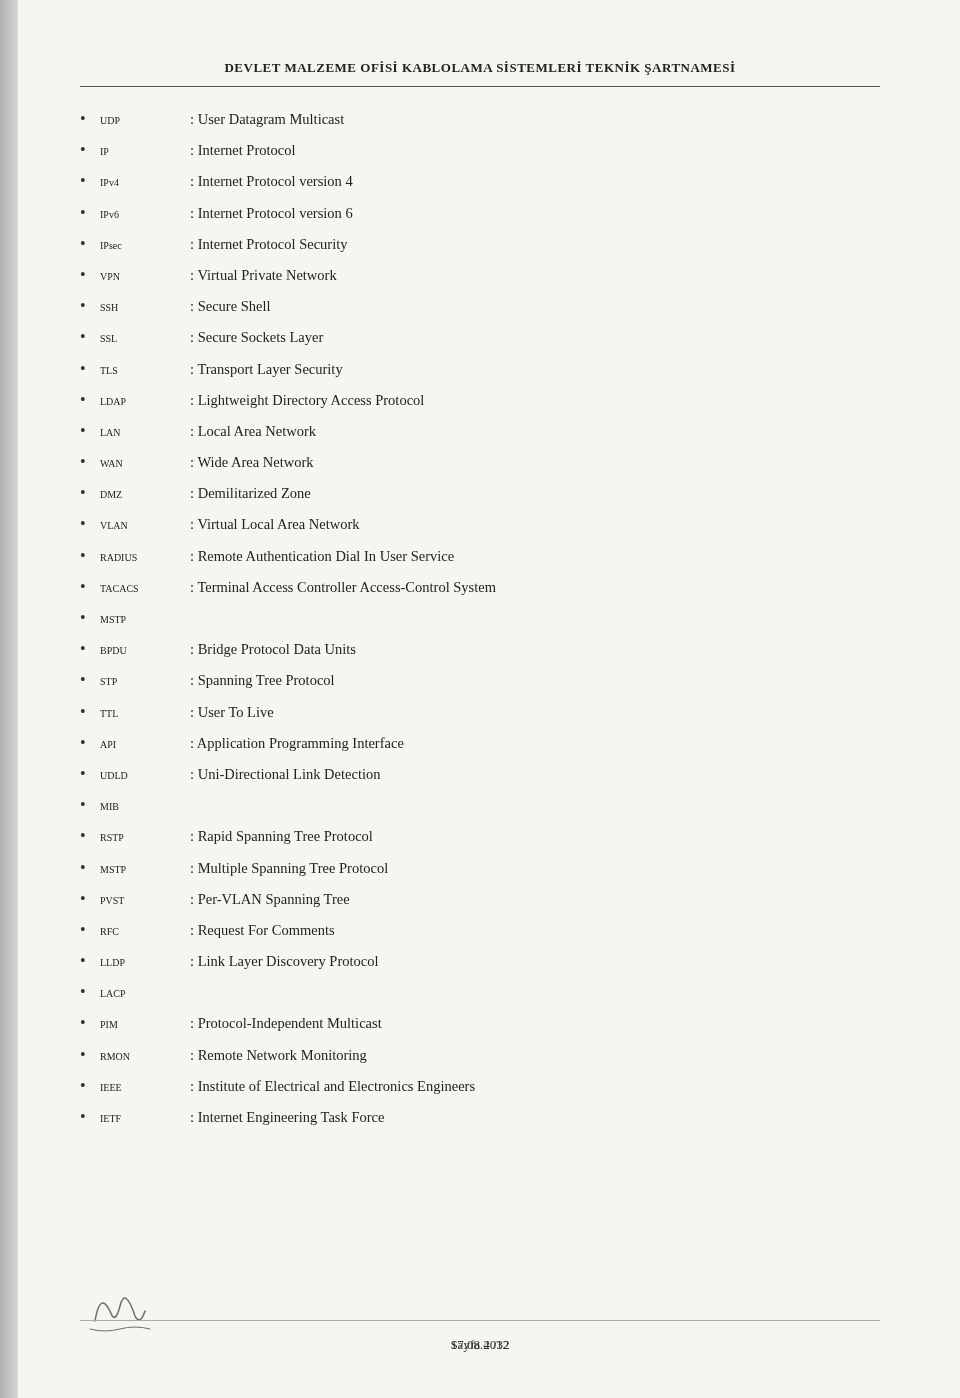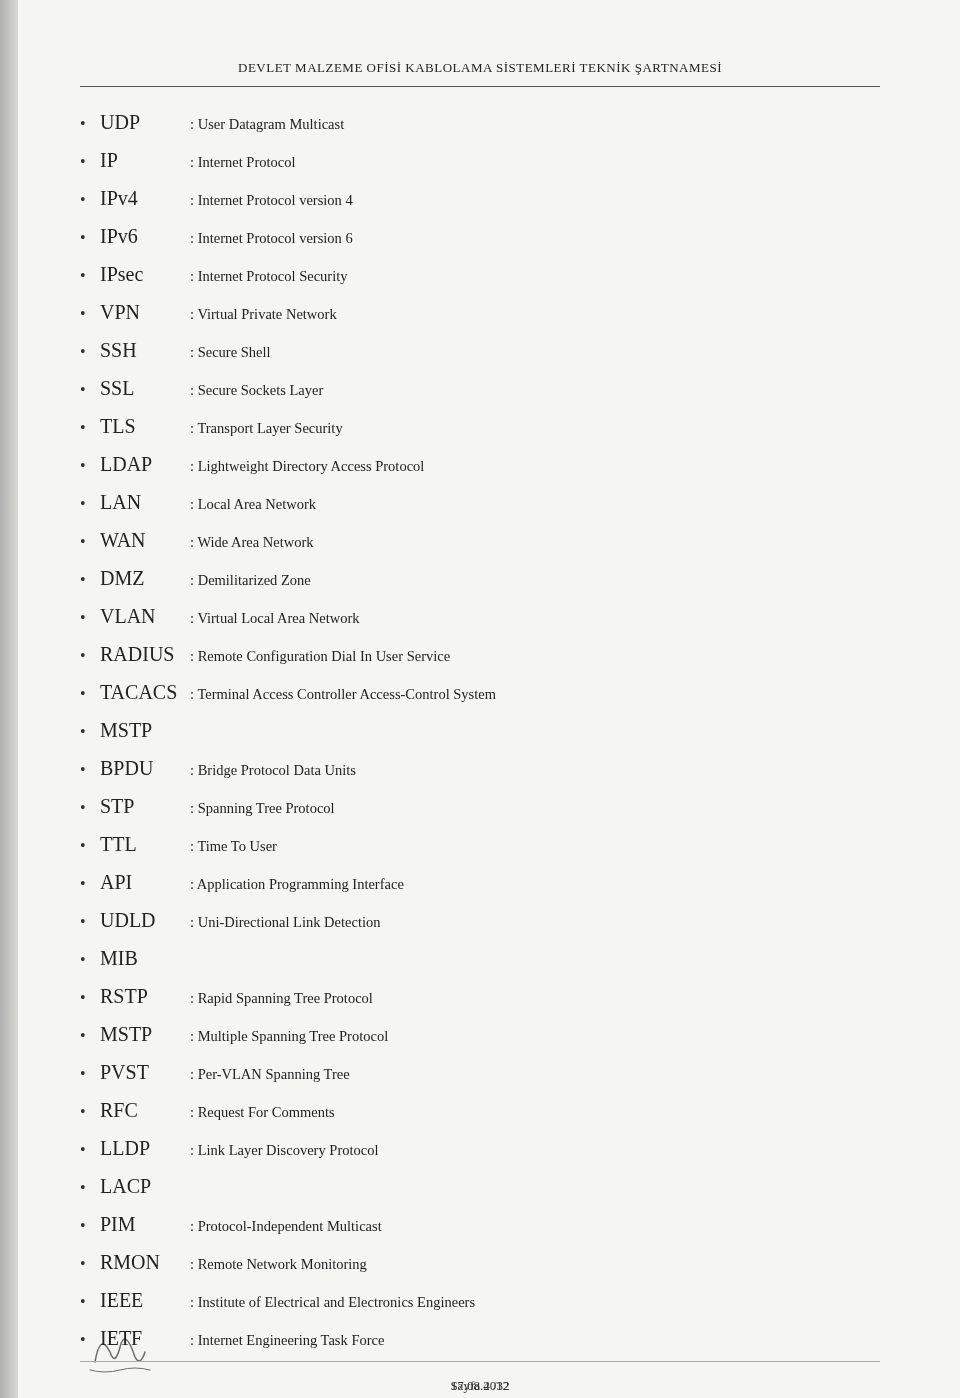--- a/index.html
+++ b/index.html
@@ -35,21 +35,21 @@
     }
 
     .inner {
       position: relative;
       z-index: 1;
     }
 
     .page-title {
       text-align: center;
       font-size: 13px;
-      font-weight: normal;
+      font-weight: bold;
       letter-spacing: 0.5px;
       color: #222;
       margin-bottom: 18px;
       padding-bottom: 10px;
       border-bottom: 1.5px solid #555;
     }
 
     .content {
       margin-top: 10px;
     }
@@ -72,21 +72,21 @@
       width: 20px;
       flex-shrink: 0;
       color: #333;
       font-size: 16px;
       line-height: 1.7;
     }
 
     .abbr {
       width: 90px;
       flex-shrink: 0;
-      font-size: 20px;
+      font-size: 10px;
       color: #222;
     }
 
     .definition {
       flex: 1;
       font-size: 14.5px;
       color: #222;
     }
 
     .page-footer {
@@ -199,21 +199,21 @@
             <span class="definition">: Demilitarized Zone</span>
           </li>
           <li class="term-item">
             <span class="bullet">•</span>
             <span class="abbr">VLAN</span>
             <span class="definition">: Virtual Local Area Network</span>
           </li>
           <li class="term-item">
             <span class="bullet">•</span>
             <span class="abbr">RADIUS</span>
-            <span class="definition">: Remote Configuration Dial In User Service</span>
+            <span class="definition">: Remote Authentication Dial In User Service</span>
           </li>
           <li class="term-item">
             <span class="bullet">•</span>
             <span class="abbr">TACACS</span>
             <span class="definition">: Terminal Access Controller Access-Control System</span>
           </li>
           <li class="term-item">
             <span class="bullet">•</span>
             <span class="abbr">MSTP</span>
           </li>
@@ -223,21 +223,21 @@
             <span class="definition">: Bridge Protocol Data Units</span>
           </li>
           <li class="term-item">
             <span class="bullet">•</span>
             <span class="abbr">STP</span>
             <span class="definition">: Spanning Tree Protocol</span>
           </li>
           <li class="term-item">
             <span class="bullet">•</span>
             <span class="abbr">TTL</span>
-            <span class="definition">: Time To User</span>
+            <span class="definition">: User To Live</span>
           </li>
           <li class="term-item">
             <span class="bullet">•</span>
             <span class="abbr">API</span>
             <span class="definition">: Application Programming Interface</span>
           </li>
           <li class="term-item">
             <span class="bullet">•</span>
             <span class="abbr">UDLD</span>
             <span class="definition">: Uni-Directional Link Detection</span>

